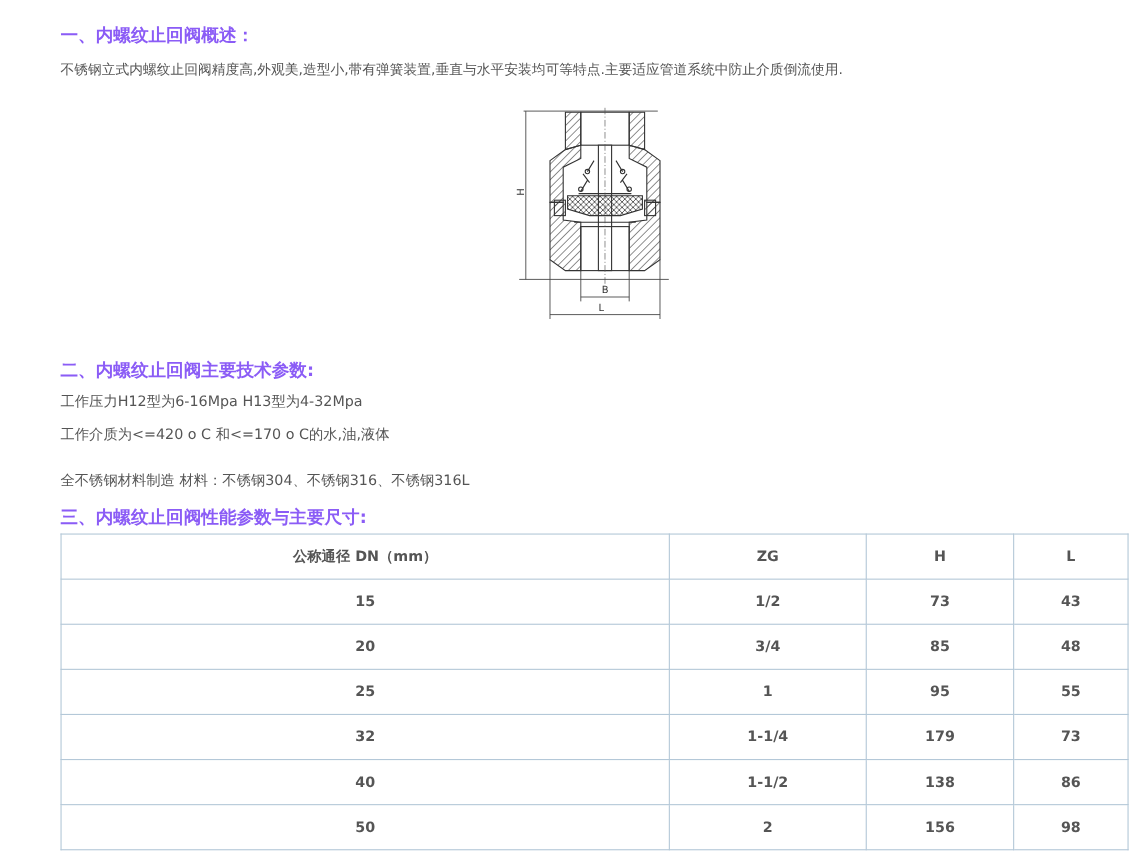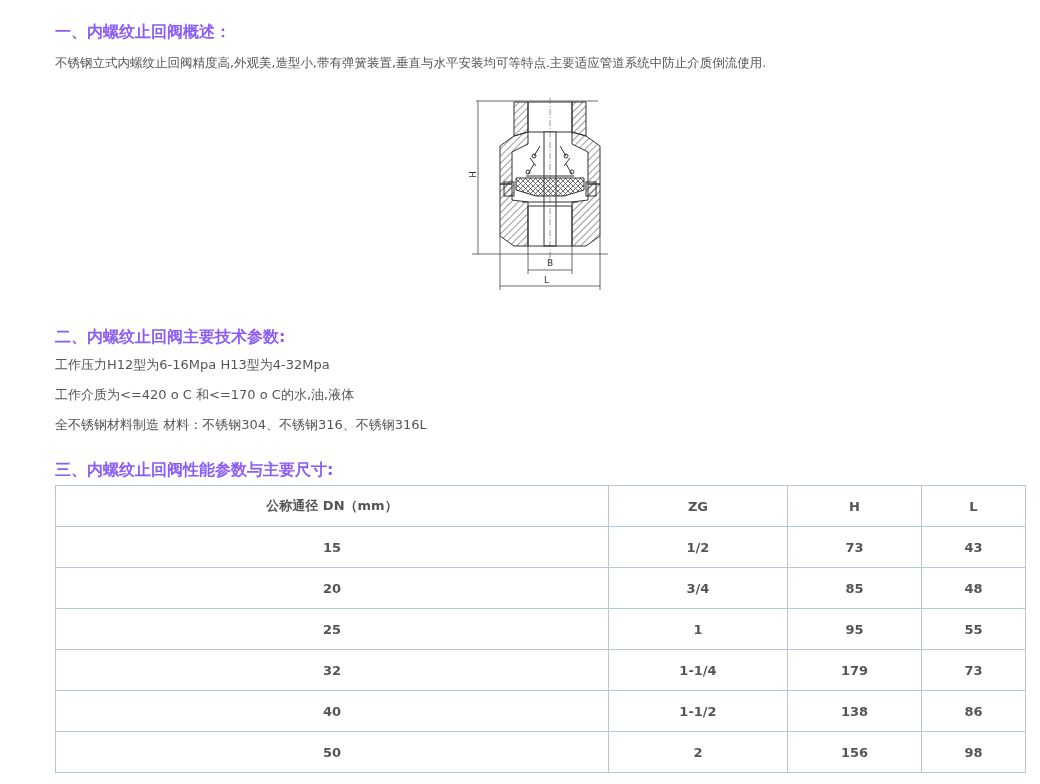--- a/index.html
+++ b/index.html
@@ -15,21 +15,21 @@
     }
     .p {
       position: absolute; left: 55px;
       font-size: 13px; color: #555555; white-space: nowrap; text-align: right;
     }
     #h1 { top: 22px; }
     #p1 { top: 55px; font-size: 12.5px; }
     #h2 { top: 327px; }
     #p2 { top: 356px; }
     #p3 { top: 386px; }
-    #p4 { top: 416px; }
+    #p4 { top: 428px; }
     #h3 { top: 460px; }
 
     .diagram { position: absolute; left: 468px; top: 96px; width: 150px; height: 196px; }
 
     table.spec {
       position: absolute; left: 55px; top: 485px;
       width: 970px; border-collapse: collapse; table-layout: fixed;
       font-size: 13px; color: #555555;
     }
     table.spec td, table.spec th {

